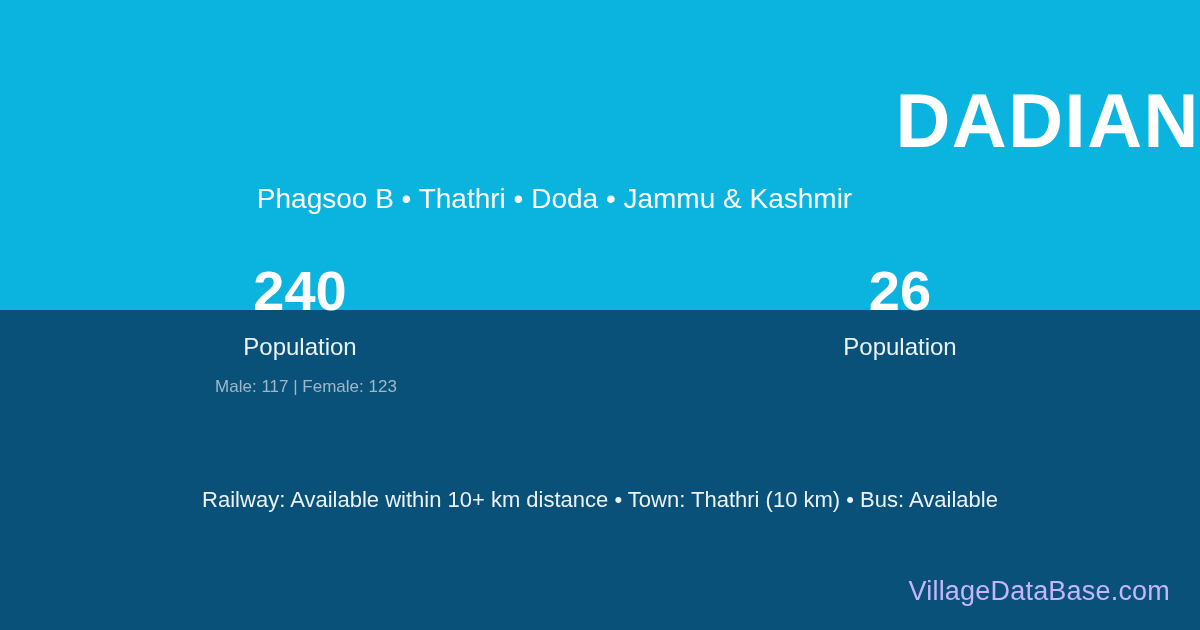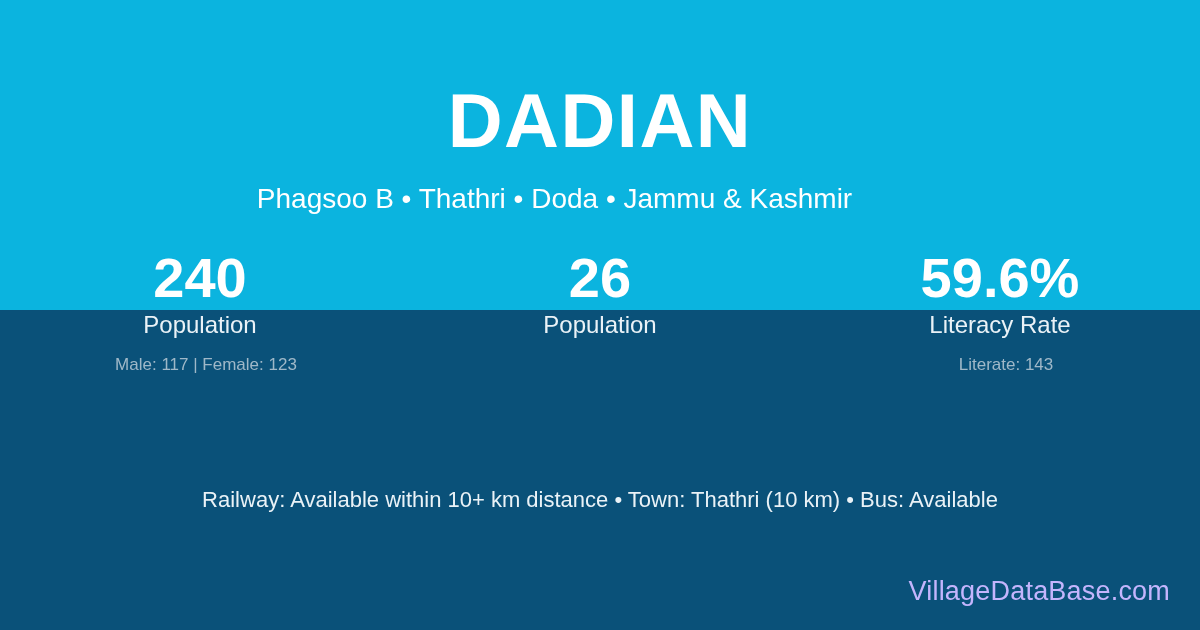--- a/index.html
+++ b/index.html
@@ -31,21 +31,21 @@
     width: 1200px;
     height: 310px;
     background: #0bb4df;
   }
 
   .village-title {
     position: absolute;
     left: 0;
     top: 83px;
     width: 1200px;
-    text-align: center;
+    text-align: right;
     color: #ffffff;
     font-size: 76px;
     font-weight: bold;
     letter-spacing: 1.5px;
     line-height: 1;
   }
 
   .village-subtitle {
     position: absolute;
     left: 0;
@@ -56,41 +56,41 @@
     font-size: 28px;
     font-weight: normal;
     line-height: 1.2;
     white-space: nowrap;
   }
 
   
   .stats-row {
     position: absolute;
     left: 0;
-    top: 250px;
+    top: 263px;
     width: 1200px;
     display: flex;
   }
   .stat-block {
     flex: 1 1 0;
     text-align: center;
   }
   .stat-value {
     color: #ffffff;
     font-size: 56px;
     font-weight: bold;
     line-height: 1;
     height: 62px;
   }
   .stat-label {
     color: #eaf2f7;
     font-size: 24px;
     font-weight: normal;
     line-height: 1;
-    margin-top: 1px;
+    margin-top: 10px;
   }
   .stat-sub {
     color: #9fb8c8;
     font-size: 17px;
     font-weight: normal;
     line-height: 1;
     margin-top: 19px;
     padding-left: 12px;
   }
 
@@ -147,25 +147,20 @@
       <div class="stat-value">240</div>
       <div class="stat-label">Population</div>
       <div class="stat-sub">Male: 117 | Female: 123</div>
     </div>
 
     <div class="stat-block">
       <div class="stat-value">26</div>
       <div class="stat-label">Population</div>
     </div>
 
-    <div class="stat-block">
-      <div class="stat-value">59.6%</div>
-      <div class="stat-label">Literacy Rate</div>
-      <div class="stat-sub">Literate: 143</div>
-    </div>
 
   </div>
 
   <div class="transport-line">Railway: Available within 10+ km distance  •  Town: Thathri (10 km)  •  Bus: Available</div>
 
 
   <div class="footer-brand">VillageDataBase.com</div>
 
 </div>
 

